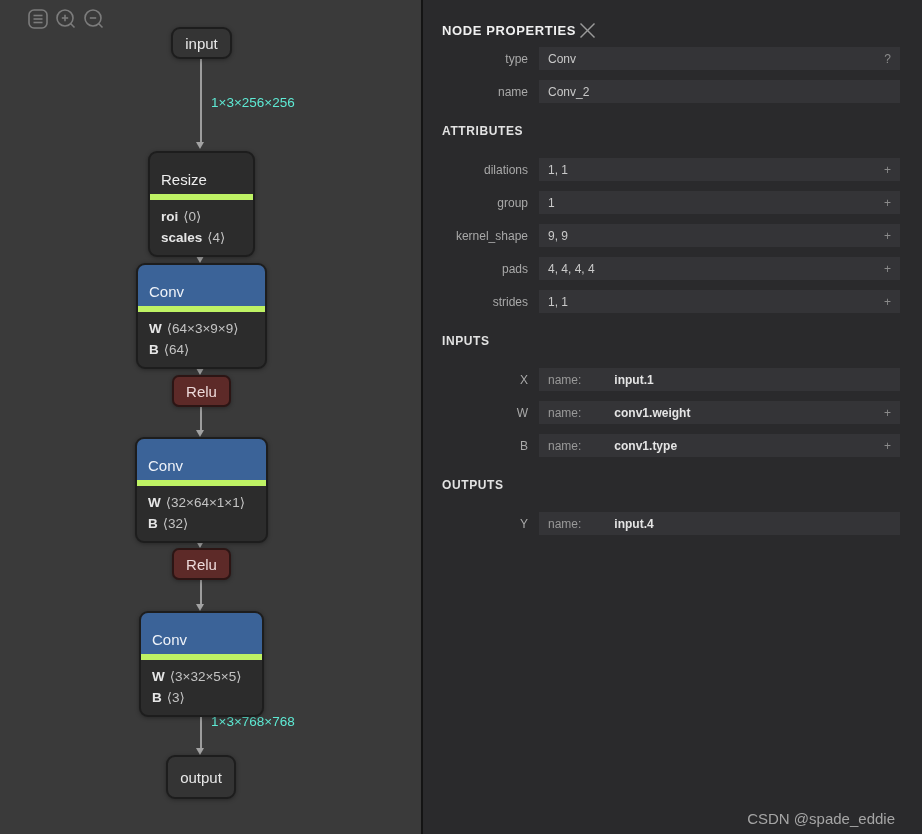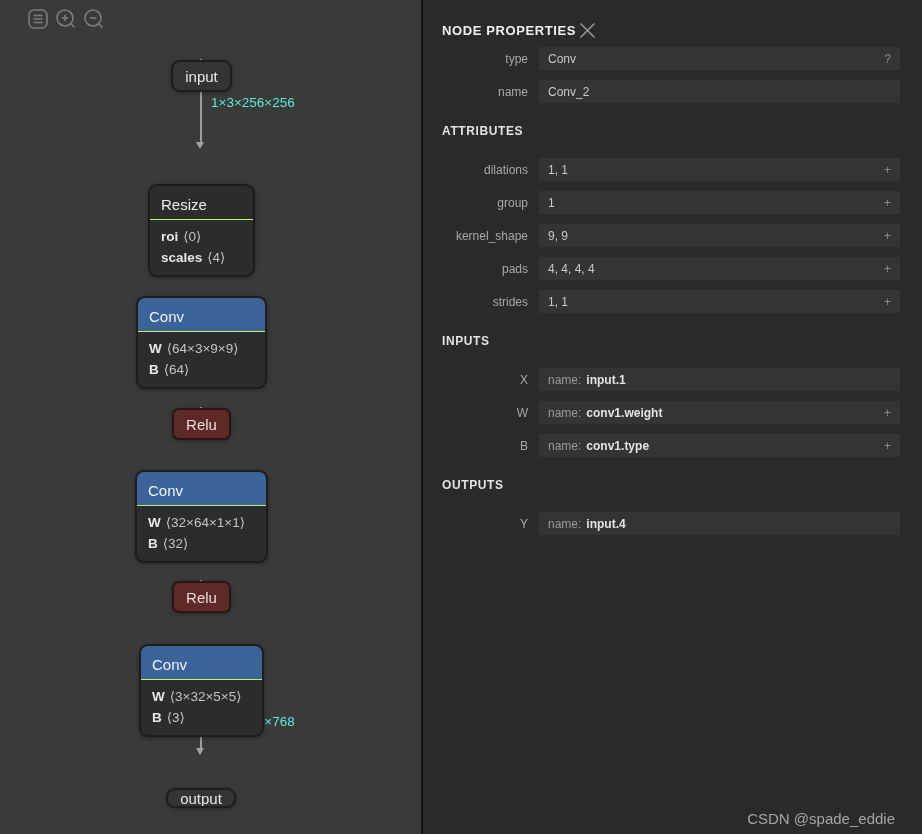--- a/index.html
+++ b/index.html
@@ -11,26 +11,26 @@
   }
   .app { position:relative; width:922px; height:834px; display:flex; }
 
   
   .canvas { position:relative; width:421px; height:834px; background:var(--canvas-bg,#3a3a3a); }
   .toolbar { position:absolute; top:7px; left:26px; display:flex; gap:5px; }
   .tool-btn { width:23px; height:23px; display:flex; align-items:center; justify-content:center; cursor:pointer; }
   .tool-btn svg { stroke:#7c7c7c; fill:none; stroke-width:1.6; }
 
   .node { position:absolute; border:2px solid #1d1d1d; border-radius:9px;
-          box-shadow:0 1px 4px rgba(0,0,0,.35); overflow:hidden; cursor:pointer;margin-top:33px; }
+          box-shadow:0 1px 4px rgba(0,0,0,.35); overflow:hidden; cursor:pointer; }
   .io-node { background:#343434; display:flex; align-items:center; justify-content:center;
              font-size:15px; color:#e8e8e8; border-radius:9px; }
   .op-node { background:#2c2c2c; }
-  .node-header { padding:10px 11px 6px; font-size:15px; color:#ededed;
-                 border-bottom:1px solid #bef264; }
+  .node-header { padding:18px 11px 6px; font-size:15px; color:#ededed;
+                 border-bottom:6px solid #bef264; }
   .conv-header { background:var(--conv-header,#3b6398); color:#eef2f8; }
   .node-body { padding:6px 11px 7px; }
   .param { font-size:13.5px; line-height:21px; color:#c3c3c3; white-space:nowrap; }
   .param b { color:#e6e6e6; font-weight:bold; margin-right:5px; }
   .relu-node { background:var(--relu-bg,#5d2a28); border-color:#2c1514;
                display:flex; align-items:center; justify-content:center;
                font-size:15px; color:#eddada; border-radius:7px; }
 
   .edge { position:absolute; left:200px; width:1.5px; background:#9d9d9d; }
   .arrowhead { position:absolute; left:196px; width:0; height:0;
@@ -49,21 +49,21 @@
   .close-btn { cursor:pointer; display:flex; align-items:center; padding:2px; }
   .close-btn svg { stroke:#9a9a9a; stroke-width:1.4; }
 
   .field-row { display:flex; align-items:center; margin:0 22px 10px 0; }
   .field-label { width:116px; flex:0 0 116px; text-align:right; padding-right:11px;
                  font-size:12px; color:#a9a9a9;padding-left:12px; }
   .field-box { flex:1; background:var(--accent-box,#343437); height:23px;
                display:flex; align-items:center; padding:0 9px;
                font-size:12px; color:#c9c9c9; cursor:text; }
   .field-box .prefix { color:#999; margin-right:5px; }
-  .field-box .bold-val { font-weight:bold; color:#e4e4e4; }
+  .field-box .bold-val { font-weight:bold; color:#e4e4e4;margin-left:28px; }
   .box-suffix { margin-left:auto; color:#8b8b8b; font-size:12px; padding-left:8px; cursor:pointer; }
 
   .section-title { margin:21px 0 20px 19px; font-size:12px; font-weight:bold;
                    letter-spacing:.6px; color:#e2e2e2; }
 
   .watermark { position:absolute; right:27px; bottom:7px; font-size:15px;
                color:#b3b3b3; opacity:.9; }
 </style>
 </head>
 <body>
@@ -158,21 +158,21 @@
     </div>
 
     <div class="node op-node" style="left:139px;top:611px;width:125px;">
       <div class="node-header conv-header">Conv</div>
       <div class="node-body">
         <div class="param"><b>W</b><span>⟨3×32×5×5⟩</span></div>
         <div class="param"><b>B</b><span>⟨3⟩</span></div>
       </div>
     </div>
 
-    <div class="node io-node" style="left:166px;top:755px;width:70px;height:20px;">
+    <div class="node io-node" style="left:166px;top:755px;width:70px;height:44px;">
       <span>output</span>
     </div>
   </div>
 
   <div class="divider"></div>
 
   <div class="panel">
 
     <div class="panel-header">
       <div class="panel-title">NODE PROPERTIES</div>

